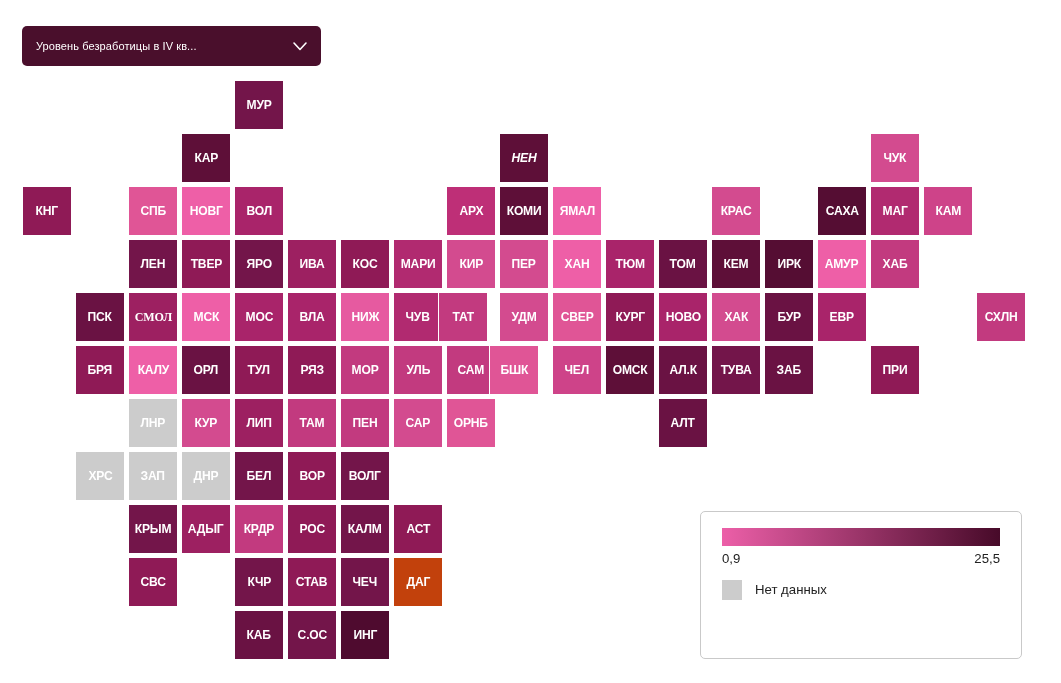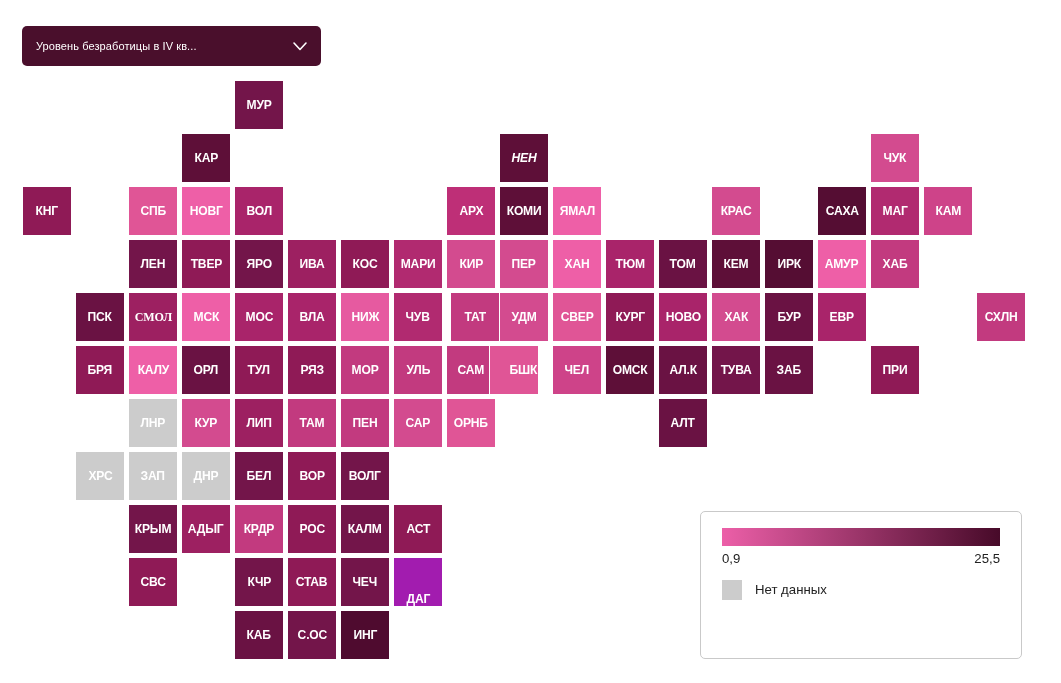--- a/index.html
+++ b/index.html
@@ -250,21 +250,21 @@
       </div>
       <div class="tile" style="left: 287px; top: 292px; background: rgb(169, 36, 106);">
         <span>ВЛА</span>
       </div>
       <div class="tile" style="left: 340px; top: 292px; background: rgb(230, 90, 160);">
         <span>НИЖ</span>
       </div>
       <div class="tile" style="left: 393px; top: 292px; background: rgb(177, 42, 112);">
         <span>ЧУВ</span>
       </div>
-      <div class="tile" style="left: 450px; top: 292px; background: rgb(194, 58, 127);">
+      <div class="tile" style="left: 438px; top: 292px; background: rgb(194, 58, 127);">
         <span>ТАТ</span>
       </div>
       <div class="tile" style="left: 499px; top: 292px; background: rgb(211, 75, 143);">
         <span>УДМ</span>
       </div>
       <div class="tile" style="left: 552px; top: 292px; background: rgb(224, 85, 150);">
         <span>СВЕР</span>
       </div>
       <div class="tile" style="left: 605px; top: 292px; background: rgb(143, 26, 86);">
         <span>КУРГ</span>
@@ -301,21 +301,21 @@
       </div>
       <div class="tile" style="left: 340px; top: 345px; background: rgb(194, 58, 127);">
         <span>МОР</span>
       </div>
       <div class="tile" style="left: 393px; top: 345px; background: rgb(194, 58, 127);">
         <span>УЛЬ</span>
       </div>
       <div class="tile" style="left: 446px; top: 345px; background: rgb(194, 58, 127);">
         <span>САМ</span>
       </div>
-      <div class="tile" style="left: 489px; top: 345px; background: rgb(224, 85, 150); justify-content: flex-end;">
+      <div class="tile" style="left: 489px; top: 345px; background: rgb(224, 85, 150);">
         <span>БШК</span>
       </div>
       <div class="tile" style="left: 552px; top: 345px; background: rgb(206, 67, 137);">
         <span>ЧЕЛ</span>
       </div>
       <div class="tile" style="left: 605px; top: 345px; background: rgb(94, 15, 56);">
         <span>ОМСК</span>
       </div>
       <div class="tile" style="left: 658px; top: 345px; background: rgb(106, 18, 67);">
         <span>АЛ.К</span>
@@ -394,21 +394,21 @@
       </div>
       <div class="tile" style="left: 234px; top: 557px; background: rgb(115, 21, 74);">
         <span>КЧР</span>
       </div>
       <div class="tile" style="left: 287px; top: 557px; background: rgb(143, 26, 86);">
         <span>СТАВ</span>
       </div>
       <div class="tile" style="left: 340px; top: 557px; background: rgb(115, 21, 74);">
         <span>ЧЕЧ</span>
       </div>
-      <div class="tile" style="left: 393px; top: 557px; background: #a21caf; align-items: flex-end;">
+      <div class="tile" style="left: 393px; top: 557px; background: #c2410c;">
         <span>ДАГ</span>
       </div>
       <div class="tile" style="left: 234px; top: 610px; background: rgb(106, 18, 67);">
         <span>КАБ</span>
       </div>
       <div class="tile" style="left: 287px; top: 610px; background: rgb(115, 21, 74);">
         <span>С.ОС</span>
       </div>
       <div class="tile" style="left: 340px; top: 610px; background: rgb(79, 11, 47);">
         <span>ИНГ</span>

